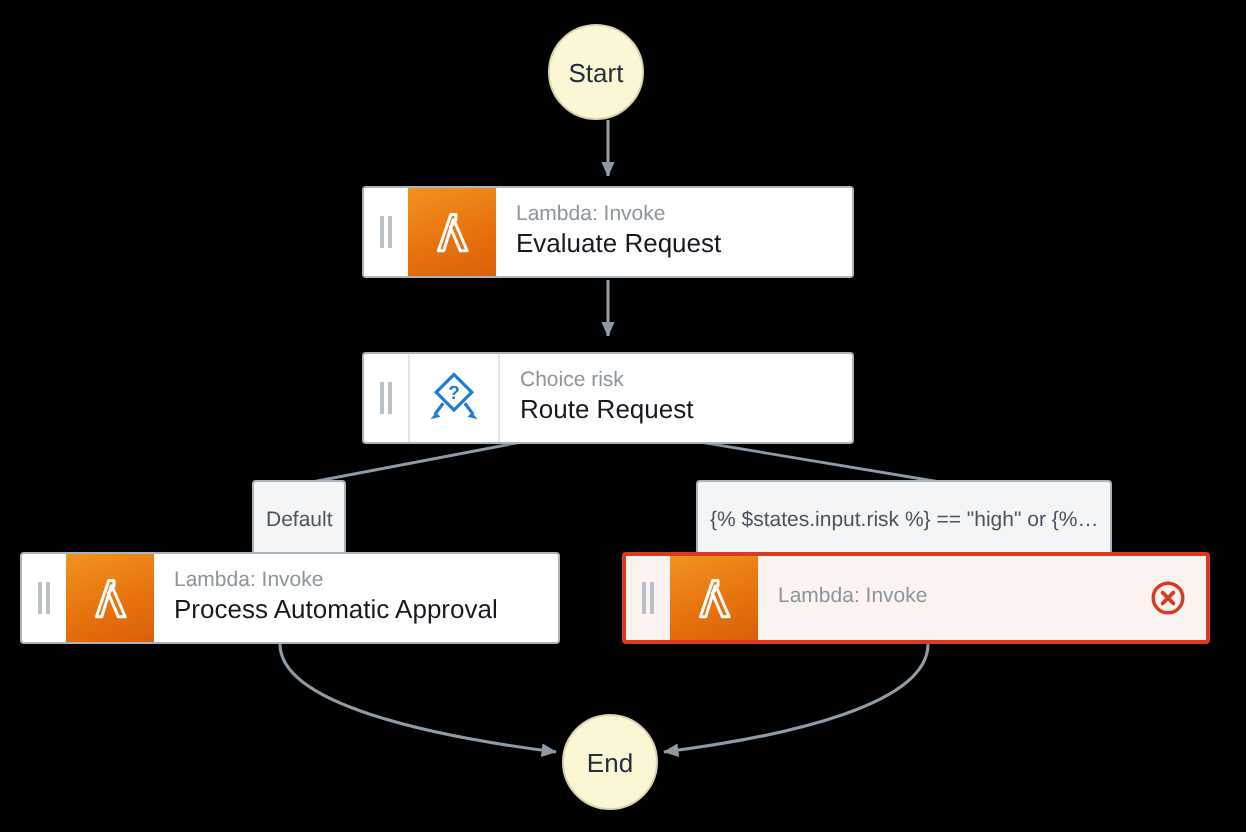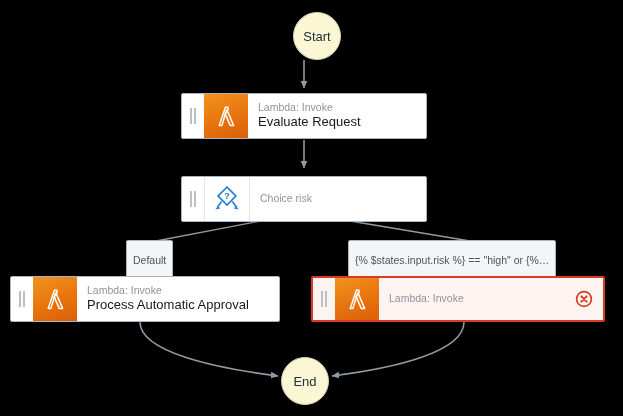--- a/index.html
+++ b/index.html
@@ -180,21 +180,21 @@
 
     <path d="M344,220 L470,241" stroke="#8e9aa5" stroke-width="1.4" fill="none"></path>
 
     <path d="M470,258 L470,272" stroke="#8e9aa5" stroke-width="1.6" fill="none" marker-end="url(#arrow)"></path>
 
     <path d="M140,322 C140,352 215,368 278,376" stroke="#8e9aa5" stroke-width="1.6" fill="none" marker-end="url(#arrow)"></path>
 
     <path d="M464,322 C464,352 395,368 332,376" stroke="#8e9aa5" stroke-width="1.6" fill="none" marker-end="url(#arrow)"></path>
   </svg>
 
-  <div class="terminal" style="left:293px; top:12px;">
+  <div class="terminal" style="left:274px; top:12px;">
     <span>Start</span>
   </div>
 
   <div class="node" style="left:181px; top:93px; width:246px;">
     <div class="grip">
       <i></i>
       <i></i>
     </div>
     <div class="icon-tile lambda">
       <svg width="26" height="26" viewBox="0 0 26 26" xmlns="http://www.w3.org/2000/svg">
@@ -218,20 +218,21 @@
         <rect x="15" y="3.2" width="12.6" height="12.6" transform="rotate(45 15 3.2)" fill="none" stroke="#1d7dd4" stroke-width="1.6"></rect>
         <text x="15" y="15.4" text-anchor="middle" font-family="Liberation Sans, sans-serif" font-size="9.5" font-weight="bold" fill="#1d7dd4">?</text>
         <path d="M9.6 17.6 L5.4 23.2" stroke="#1d7dd4" stroke-width="1.6" fill="none"></path>
         <path d="M3.2 25.6 L8.2 24.4 L6.0 22.2 Z" fill="#1d7dd4"></path>
         <path d="M20.4 17.6 L24.6 23.2" stroke="#1d7dd4" stroke-width="1.6" fill="none"></path>
         <path d="M26.8 25.6 L21.8 24.4 L24.0 22.2 Z" fill="#1d7dd4"></path>
       </svg>
     </div>
     <div class="labels">
       <div class="kind">Choice risk</div>
+      <div class="title">Route Request</div>
     </div>
   </div>
 
   <div class="edge-label" style="left:126px; top:240px;">Default</div>
 
   <div class="edge-label" style="left:348px; top:240px;">{% $states.input.risk %} == "high" or {%…</div>
 
   <div class="node" style="left:10px; top:276px; width:270px;">
     <div class="grip">
       <i></i>

